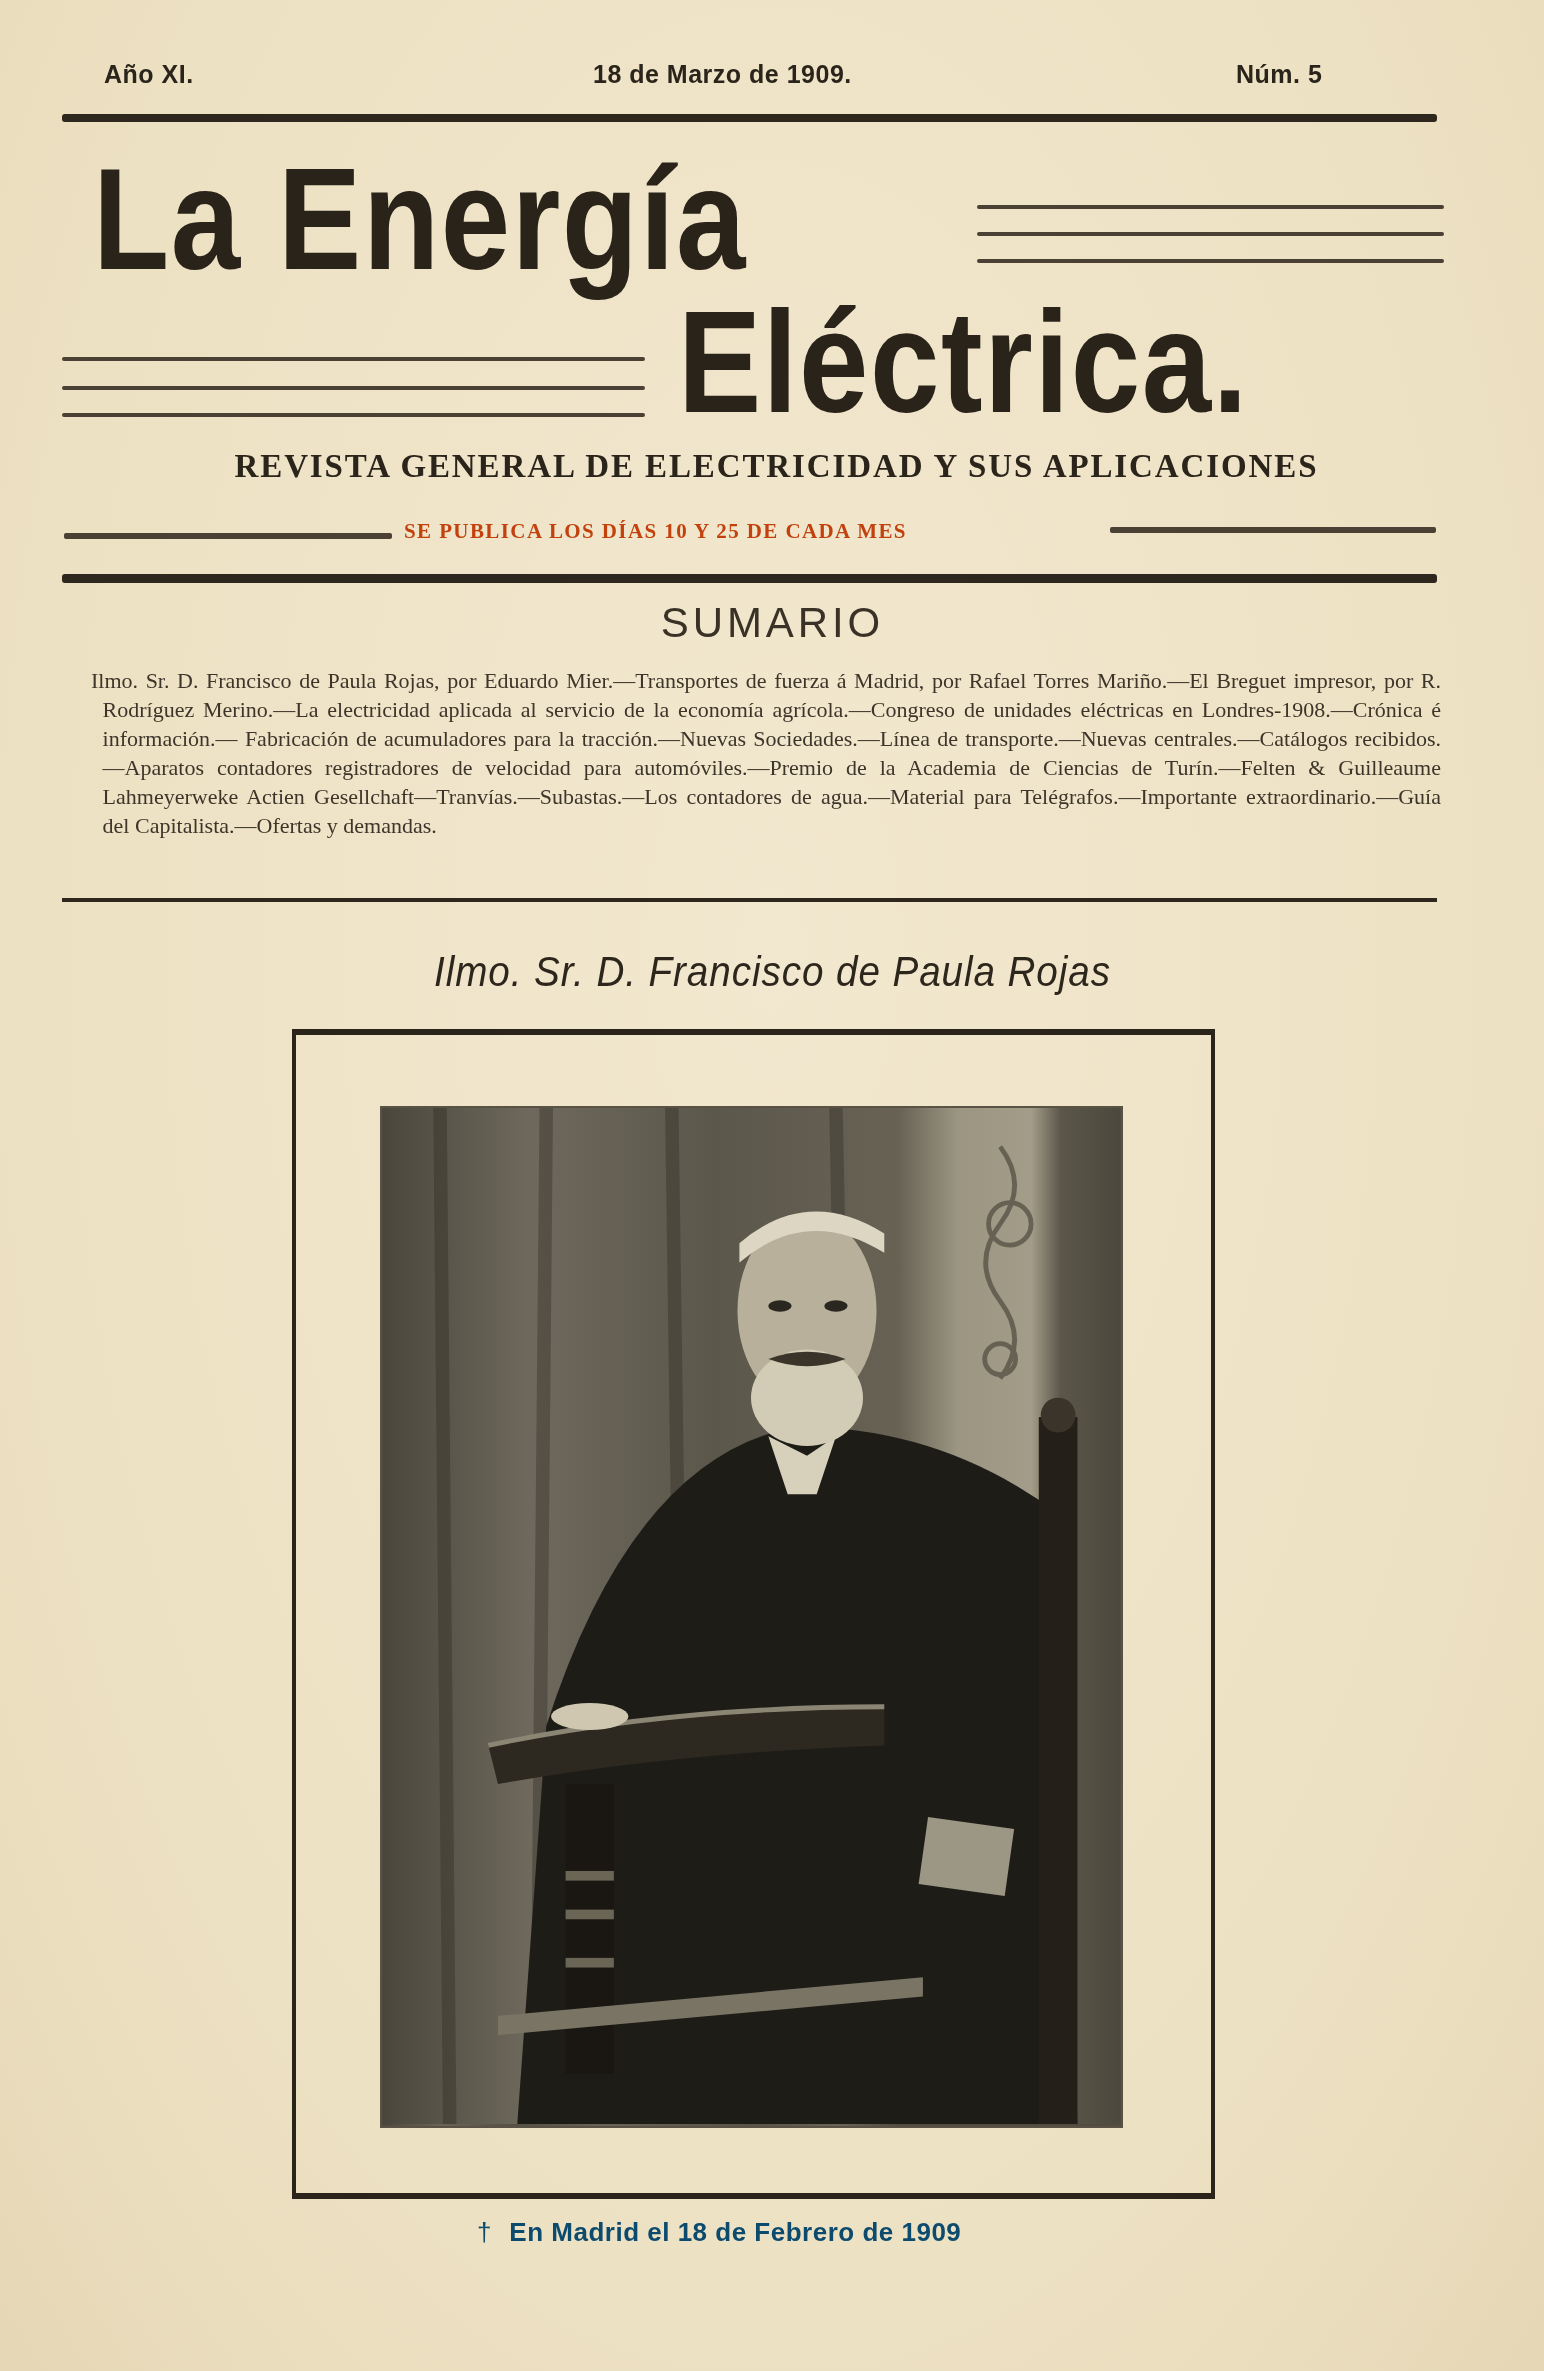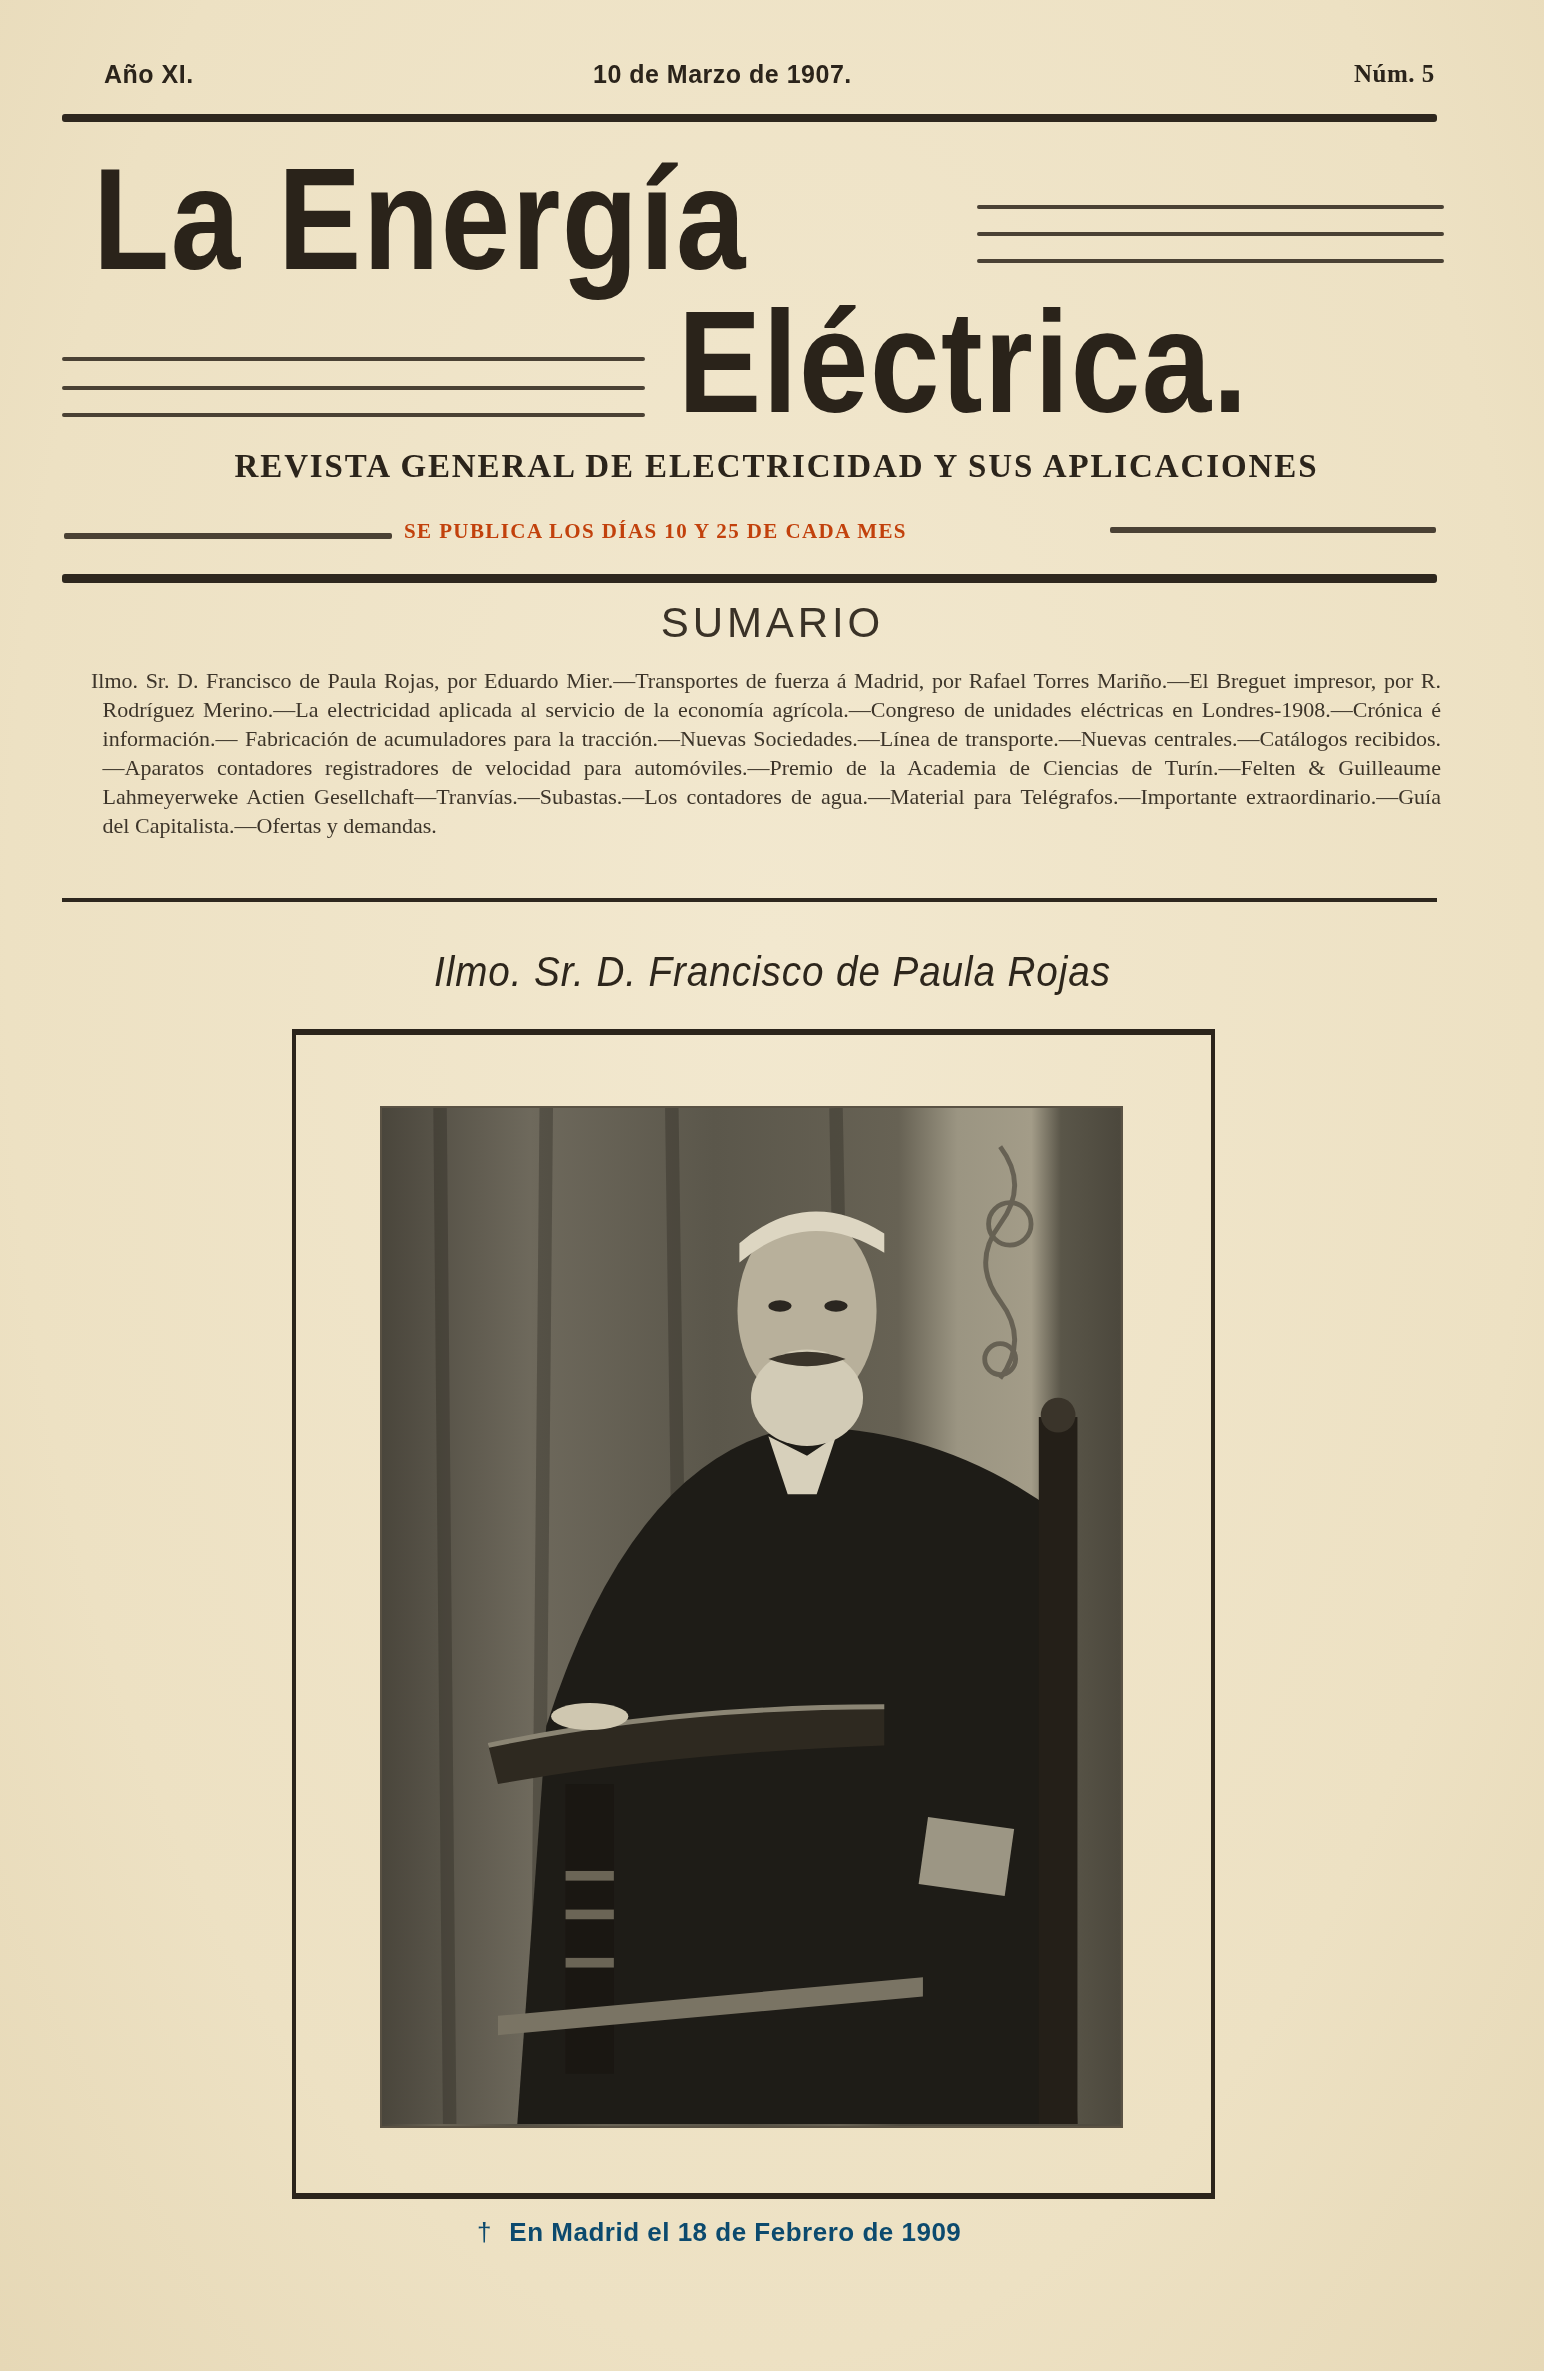--- a/index.html
+++ b/index.html
@@ -27,22 +27,22 @@
     background:
       linear-gradient(90deg, rgba(20,18,14,0.35) 0%, rgba(0,0,0,0) 8%, rgba(20,18,14,0.25) 18%, rgba(0,0,0,0) 30%, rgba(20,18,14,0.2) 50%, rgba(0,0,0,0) 62%, rgba(20,18,14,0.3) 70%),
       #6a6456;
   }
   .caption { font-family: "Liberation Sans", sans-serif; font-weight: bold; font-size: 26px; color: #0c4a6e; letter-spacing: 0.5px; }
 </style>
 </head>
 <body>
 
 <div class="abs masthead-meta" style="left:104px;">Año XI.</div>
-<div class="abs masthead-meta" style="left:593px;">10 de Marzo de 1907.</div>
-<div class="abs masthead-meta" style="left:1354px;font-family:Liberation Serif, serif;">Núm. 5</div>
+<div class="abs masthead-meta" style="left:593px;">18 de Marzo de 1909.</div>
+<div class="abs masthead-meta" style="left:1236px;">Núm. 5</div>
 
 <div class="abs rule" style="left:62px; top:114px; width:1375px; height:7.7px; border-radius:2.9px;"></div>
 
 <div class="abs title-line" style="left:93px; top:147px; font-size:145px; line-height:145px; transform:scaleX(0.86); transform-origin:left top;">La Energía</div>
 <div class="abs title-line" style="left:678px; top:290px; font-size:145px; line-height:145px; transform:scaleX(0.86); transform-origin:left top;">Eléctrica.</div>
 
 <div class="abs" style="left:977px; top:205px; width:467px; height:77px;">
   <div class="thin-rule abs" style="left:0; top:0; width:100%;"></div>
   <div class="thin-rule abs" style="left:0; top:27px; width:100%;"></div>
   <div class="thin-rule abs" style="left:0; top:54px; width:100%;"></div>

